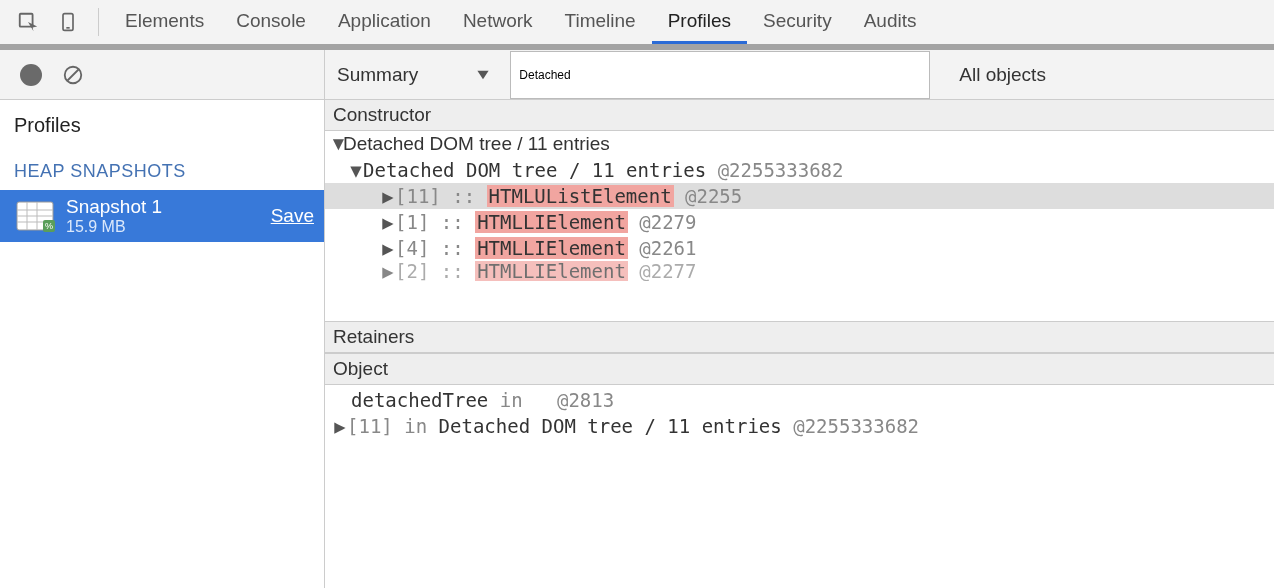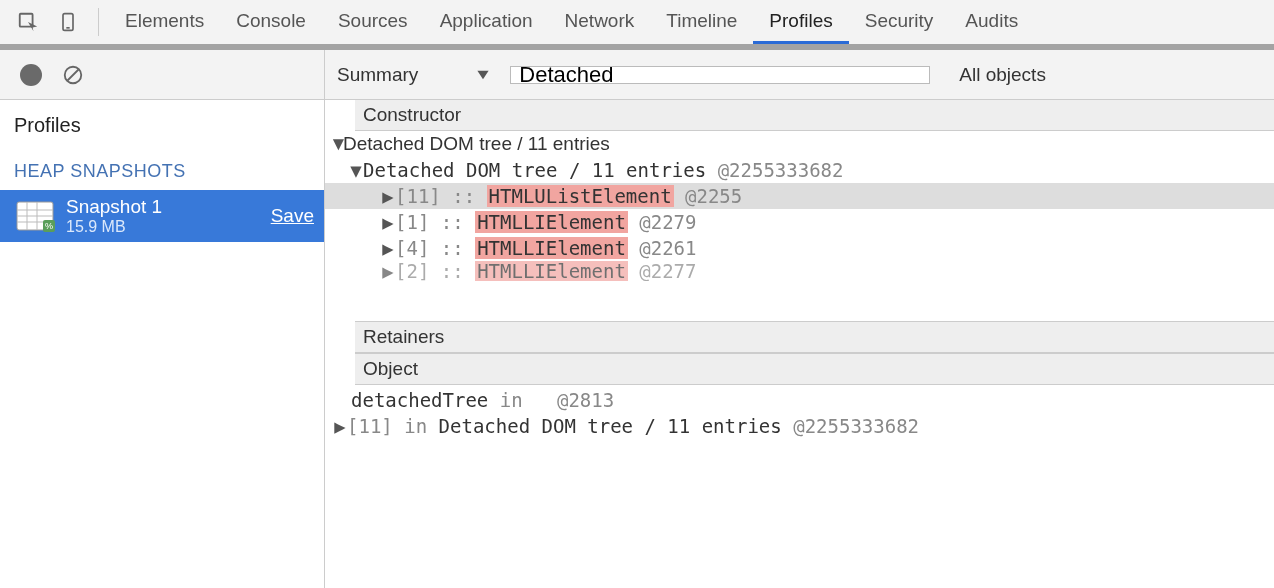--- a/index.html
+++ b/index.html
@@ -12,36 +12,36 @@
   .tab { padding: 0 16px; height: 100%; display: flex; align-items: center; font-size: 19px; color: #555; cursor: pointer; border-bottom: 3px solid transparent; }
   .tab.active { color: #222; border-bottom-color: #2b6bd6; }
   
   .toolbar { display: flex; align-items: center; height: 50px; border-bottom: 1px solid #ccc; background: #f3f3f3; }
   .toolbar-left { width: 325px; height: 100%; display: flex; align-items: center; padding-left: 10px; border-right: 1px solid #ccc; }
   .record-dot { width: 22px; height: 22px; border-radius: 50%; background: #6a6a6a; margin: 0 10px; }
   .clear-icn { width: 22px; height: 22px; margin: 0 10px; display:flex; align-items:center; justify-content:center;}
   .toolbar-right { flex: 1; display: flex; align-items: center; padding-left: 12px; }
   .summary-dd { display: flex; align-items: center; font-size: 19px; color: #333; margin-right: 20px; cursor: pointer; }
   .dd-arrow { margin-left: 58px; }
-  .filter-input { width: 420px; height: 18px; border: 1px solid #bbb; background: #fff; padding: 0 8px; font-size: 22px; outline: none; }
+  .filter-input { width: 420px; height: 48px; border: 1px solid #bbb; background: #fff; padding: 0 8px; font-size: 12px; outline: none; }
   .all-objects { margin-left: 29px; font-size: 19px; color: #333; cursor: pointer; }
   
   .main { display: flex; height: calc(100% - 100px); }
   .sidebar { width: 325px; border-right: 1px solid #ccc; background: #fff; }
   .profiles-title { font-size: 20px; padding: 14px 14px 6px 14px; color: #222; }
   .heap-label { padding: 18px 14px 8px 14px; font-size: 18px; color: #4472b3; letter-spacing: .5px; }
   .snapshot-item { display: flex; align-items: center; background: #3879d9; color: #fff; padding: 6px 10px 6px 14px; cursor: pointer; }
   .snap-icon { width: 42px; height: 34px; margin-right: 10px; display:flex;align-items:center;justify-content:center; }
   .snap-text { flex: 1; }
   .snap-name { font-size: 19px; }
   .snap-size { font-size: 16px; color: #dbe8fb; }
   .snap-save { font-size: 19px; color: #fff; text-decoration: underline; cursor: pointer; }
   
   .content { flex: 1; display: flex; flex-direction: column; }
-  .section-header { background: #eee; border-top: 1px solid #ccc; border-bottom: 1px solid #ccc; padding: 4px 8px; font-size: 19px; color: #333; margin-left: 30px; }
+  .section-header { background: #eee; border-top: 1px solid #ccc; border-bottom: 1px solid #ccc; padding: 4px 8px; font-size: 19px; color: #333; }
   .tree { flex: 0 0 auto; overflow: hidden; height: 190px; position: relative; }
   .tree-row { display: flex; align-items: center; font-size: 19px; padding: 2px 4px; white-space: nowrap; }
   .tree-row .arrow { width: 14px; display: inline-block; text-align: center; color: #555; }
   .indent-0 { padding-left: 4px; }
   .indent-1 { padding-left: 24px; }
   .indent-2 { padding-left: 56px; }
   .selected { background: #ddd; }
   .grey { color: #888; text-align: right; }
   .hl-red { background: #f1a5a0; padding: 0 2px; }
   .hl-yellow { background: #fff8c4; padding: 0 2px; }
@@ -61,21 +61,20 @@
   </div>
   <div class="top-icon">
     <svg width="20" height="22" viewBox="0 0 24 24" fill="none" stroke="#666" stroke-width="2">
         <rect x="6" y="2" width="12" height="20" rx="2"></rect>
         <line x1="10" y1="19" x2="14" y2="19"></line>
       </svg>
   </div>
   <div class="vdiv"></div>
   <div class="tab">Elements</div>
   <div class="tab">Console</div>
-  <div class="tab">Sources</div>
   <div class="tab">Application</div>
   <div class="tab">Network</div>
   <div class="tab">Timeline</div>
   <div class="tab active">Profiles</div>
   <div class="tab">Security</div>
   <div class="tab">Audits</div>
 </div>
 
 <div class="toolbar">
   <div class="toolbar-left">

